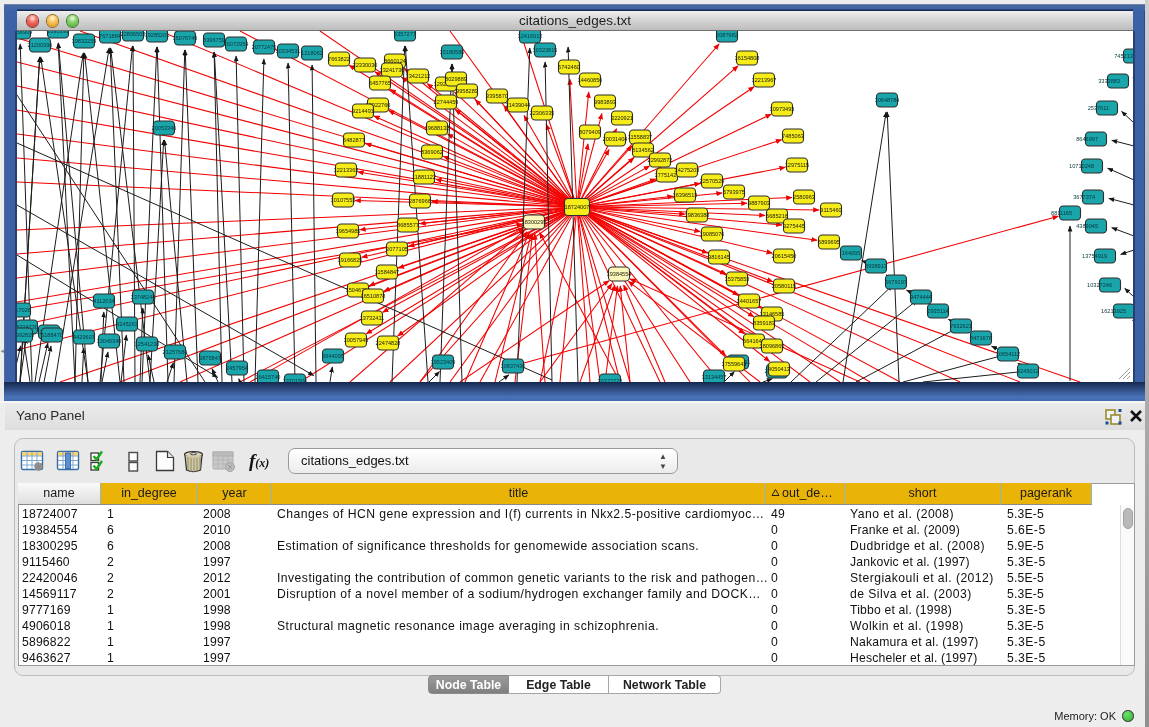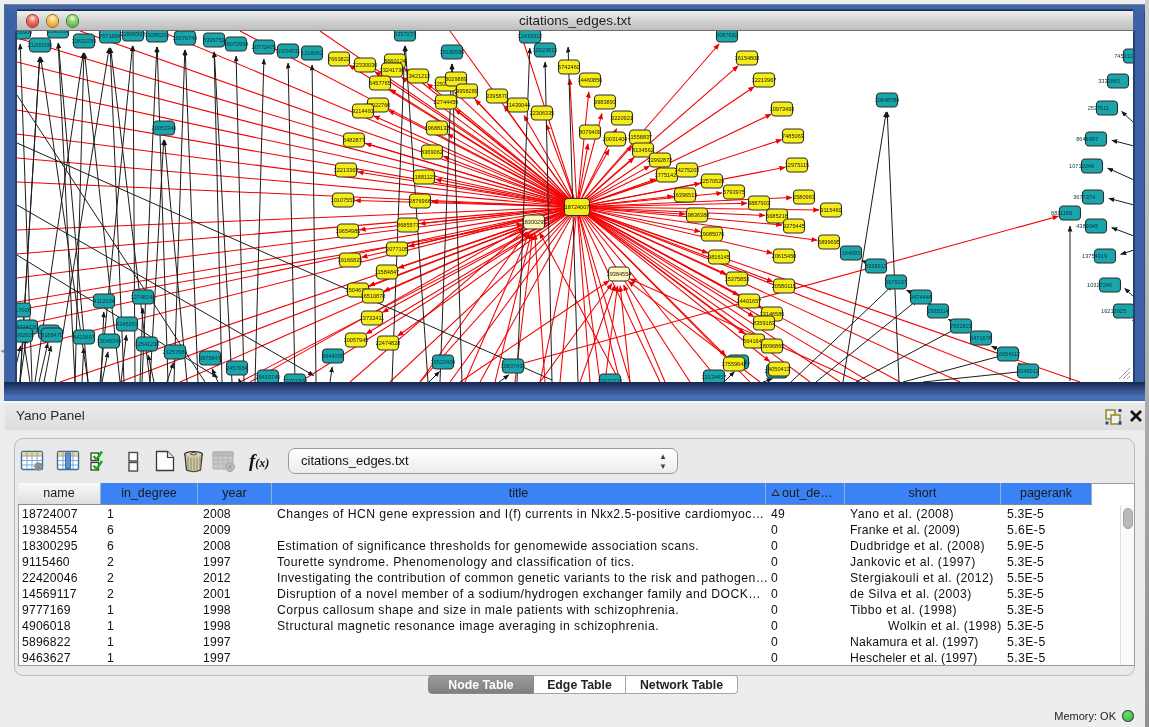--- a/index.html
+++ b/index.html
@@ -20,21 +20,21 @@
 #tpbar {position:absolute;left:5px;top:403px;width:1141px;height:27px;
   background:linear-gradient(#eaeaea,#dedede);color:#2b2b2b;font-size:13.5px}
 #tpbar .t {position:absolute;left:11px;top:5px}
 #panel {position:absolute;left:14px;top:438px;width:1121px;height:238px;background:#e9e9e9;
   border:1px solid #bdbdbd;border-radius:9px}
 .ic {position:absolute;top:448px}
 #combo {position:absolute;left:288px;top:448px;width:390px;height:26px;background:linear-gradient(#ffffff,#ececec);
   border:1px solid #9a9a9a;border-radius:7px;font-size:13px;color:#111;line-height:24px;padding-left:12px}
 #combo .arr {position:absolute;right:10px;top:2.5px;font-size:8px;color:#444;line-height:10px;text-align:center}
 #table {position:absolute;left:17.5px;top:482.5px;width:1117px;height:183px;background:#fff;border:1px solid #9b9b9b}
-.hc {position:absolute;top:483px;height:22px;background:#3b82f6;border-right:1px solid #8fb4c6;
+.hc {position:absolute;top:483px;height:22px;background:#eab308;border-right:1px solid #8fb4c6;
   border-bottom:1px solid #8a8a8a;font-size:12.5px;color:#1a1a1a;text-align:center;line-height:21px}
 .row {position:absolute;left:0;top:0;width:1149px;height:16px;font-size:12.2px;letter-spacing:0.18px;color:#101010}
 .row span {position:absolute;white-space:nowrap;top:1px}
 .row span:nth-child(4),.row span:nth-child(6) {letter-spacing:0.45px}
 #vsb {position:absolute;left:1119.5px;top:505px;width:14px;height:160px;background:#fafafa;border-left:1px solid #ddd}
 #vsb .th {position:absolute;left:2px;top:3px;width:10px;height:21px;background:#b9b9b9;border:1px solid #a2a2a2;border-radius:5px}
 #tabs {position:absolute;left:428px;top:674.5px;height:19px;font-size:12.3px;font-weight:bold;color:#222}
 #tabs span {display:inline-block;height:19px;line-height:18px;text-align:center;vertical-align:top;
   background:#fff;border:1px solid #a6a6a6;border-left:none}
 #tabs span.sel {background:linear-gradient(#9c9c9c,#7f7f7f);color:#fff;border:1px solid #8a8a8a;border-radius:4px 0 0 4px}
@@ -635,39 +635,38 @@
     <span style="left:107px">1</span>
     <span style="left:203px">2008</span>
 <span style="left:277px">Changes of HCN gene expression and I(f) currents in Nkx2.5‑positive cardiomyoc…</span>
     <span style="left:771px">49</span>
     <span style="left:850px">Yano et al. (2008)</span>
 <span style="left:1007px">5.3E-5</span>
   </div>
 <div class="row" style="top:522px">
 <span style="left:22px">19384554</span>
     <span style="left:107px">6</span>
-    <span style="left:203px">2009</span>
+    <span style="left:203px">2010</span>
     <span style="left:771px">0</span>
     <span style="left:850px">Franke et al. (2009)</span>
 <span style="left:1007px">5.6E-5</span>
   </div>
 <div class="row" style="top:538px">
 <span style="left:22px">18300295</span>
     <span style="left:107px">6</span>
     <span style="left:203px">2008</span>
 <span style="left:277px">Estimation of significance thresholds for genomewide association scans.</span>
     <span style="left:771px">0</span>
     <span style="left:850px">Dudbridge et al. (2008)</span>
 <span style="left:1007px">5.9E-5</span>
   </div>
 <div class="row" style="top:554px">
 <span style="left:22px">9115460</span>
     <span style="left:107px">2</span>
     <span style="left:203px">1997</span>
-<span style="left:277px">Tourette syndrome. Phenomenology and classification of tics.</span>
     <span style="left:771px">0</span>
     <span style="left:850px">Jankovic et al. (1997)</span>
 <span style="left:1007px">5.3E-5</span>
   </div>
 <div class="row" style="top:570px">
 <span style="left:22px">22420046</span>
     <span style="left:107px">2</span>
     <span style="left:203px">2012</span>
 <span style="left:277px">Investigating the contribution of common genetic variants to the risk and pathogen…</span>
     <span style="left:771px">0</span>
@@ -680,32 +679,31 @@
     <span style="left:203px">2001</span>
 <span style="left:277px">Disruption of a novel member of a sodium/hydrogen exchanger family and DOCK…</span>
     <span style="left:771px">0</span>
     <span style="left:850px">de Silva et al. (2003)</span>
 <span style="left:1007px">5.3E-5</span>
   </div>
 <div class="row" style="top:602px">
 <span style="left:22px">9777169</span>
     <span style="left:107px">1</span>
     <span style="left:203px">1998</span>
-<span style="left:277px">Corpus callosum shape and size in male patients with schizophrenia.</span>
     <span style="left:771px">0</span>
     <span style="left:850px">Tibbo et al. (1998)</span>
 <span style="left:1007px">5.3E-5</span>
   </div>
 <div class="row" style="top:618px">
 <span style="left:22px">4906018</span>
     <span style="left:107px">1</span>
     <span style="left:203px">1998</span>
 <span style="left:277px">Structural magnetic resonance image averaging in schizophrenia.</span>
     <span style="left:771px">0</span>
-    <span style="left:888px">Wolkin et al. (1998)</span>
+    <span style="left:850px">Wolkin et al. (1998)</span>
 <span style="left:1007px">5.3E-5</span>
   </div>
 <div class="row" style="top:634px">
 <span style="left:22px">5896822</span>
     <span style="left:107px">1</span>
     <span style="left:203px">1997</span>
     <span style="left:771px">0</span>
     <span style="left:850px">Nakamura et al. (1997)</span>
 <span style="left:1007px">5.3E-5</span>
   </div>
@@ -713,16 +711,16 @@
 <span style="left:22px">9463627</span>
     <span style="left:107px">1</span>
     <span style="left:203px">1997</span>
     <span style="left:771px">0</span>
     <span style="left:850px">Hescheler et al. (1997)</span>
 <span style="left:1007px">5.3E-5</span>
   </div>
 <div id="vsb">
     <div class="th"></div>
   </div>
-<div id="tabs"><span class="sel" style="width:106px">Node Table</span><span style="width:92px">Edge Table</span><span class="last" style="width:112px">Network Table</span></div>
+<div id="tabs"><span class="sel" style="width:81px">Node Table</span><span style="width:100px">Edge Table</span><span class="last" style="width:112px">Network Table</span></div>
 <div id="status">Memory: OK</div>
 <div id="led"></div>
 <div id="redge"></div>
 <div style="position:absolute;left:0.5px;top:347px;font-size:7px;color:#8a8a8a">◂</div>
 </body></html>

